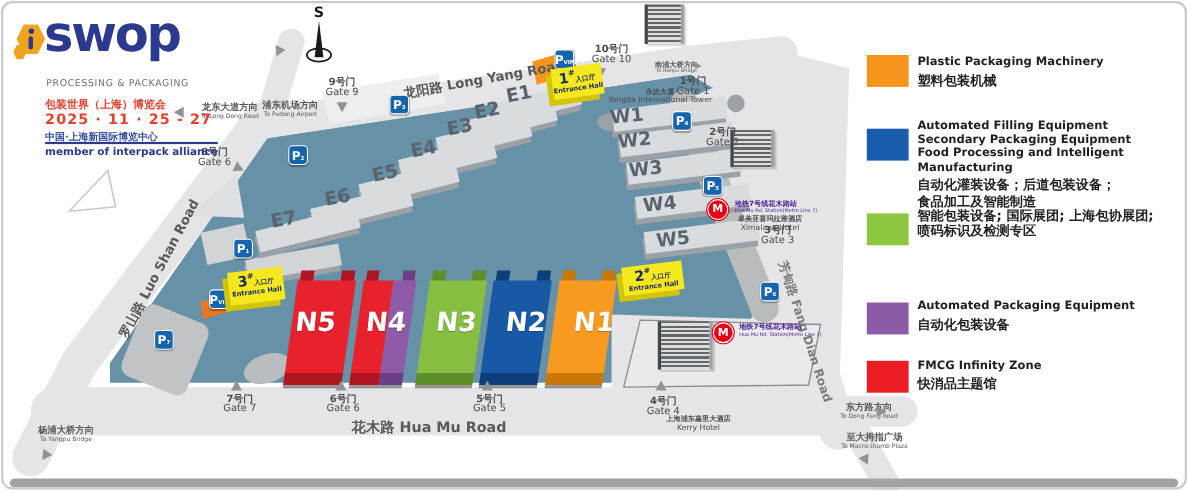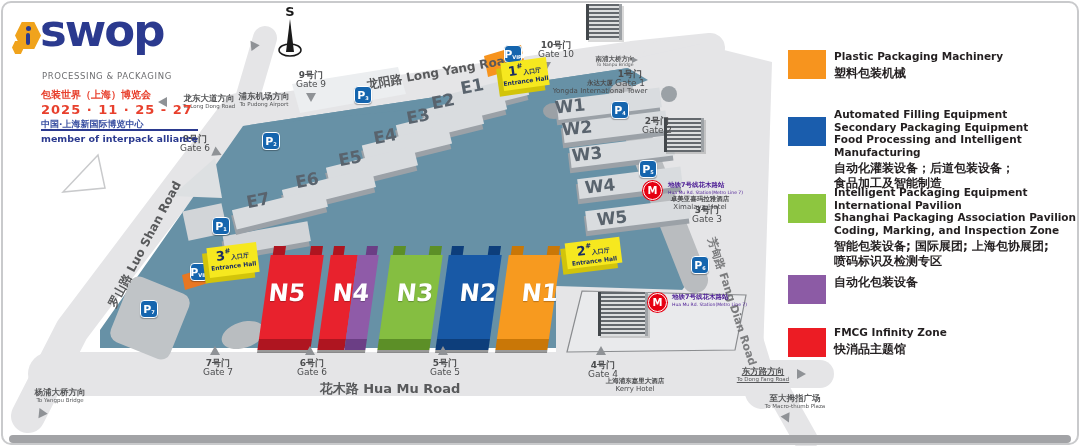--- a/index.html
+++ b/index.html
@@ -427,21 +427,21 @@
       <span class="en">To Nanpu Bridge</span>
     </div>
   <div class="tri tri-right" style="left:632px;top:57px;border-left-width:6px;border-top-width:3.5px;border-bottom-width:3.5px;"></div>
 
   <div class="dir" style="left:18px;top:388px;">
     <span class="cn">杨浦大桥方向</span>
       <span class="en">To Yangpu Bridge</span>
     </div>
   <div class="tri tri-down" style="left:36px;top:410px;transform:rotate(35deg);"></div>
 
-  <div class="dir" style="left:721px;top:367px;text-decoration:underline;">
+  <div class="dir" style="left:748px;top:367px;">
     <span class="cn">东方路方向</span>
       <span class="en">To Dong Fang Road</span>
     </div>
   <div class="tri tri-right" style="left:797px;top:369px;"></div>
 
   <div class="dir" style="left:753px;top:394px;">
     <span class="cn">至大拇指广场</span>
       <span class="en">To Macro-thumb Plaza</span>
     </div>
   <div class="tri tri-down" style="left:782px;top:414px;transform:rotate(-25deg);"></div>
@@ -460,31 +460,28 @@
           <div class="leg-en">Automated Filling Equipment
 Secondary Packaging Equipment
 Food Processing and Intelligent Manufacturing</div>
         <div class="leg-cn">自动化灌装设备；后道包装设备；
 食品加工及智能制造</div>
         </div>
     </div>
     <div class="leg-item leg-2">
       <div class="swatch" style="background: rgb(141, 198, 63);"></div>
       <div class="leg-text">
-          <div class="leg-en">Intelligent Packaging Equipment
-International Pavilion
-Shanghai Packaging Association Pavilion
-Coding, Marking, and Inspection Zone</div>
         <div class="leg-cn">智能包装设备; 国际展团; 上海包协展团;
 喷码标识及检测专区</div>
         </div>
     </div>
     <div class="leg-item leg-3">
       <div class="swatch" style="background: rgb(140, 91, 165);"></div>
       <div class="leg-text">
+          <div class="leg-en">Automated Packaging Equipment</div>
         <div class="leg-cn">自动化包装设备</div>
         </div>
     </div>
     <div class="leg-item leg-4">
       <div class="swatch" style="background: rgb(236, 28, 36);"></div>
       <div class="leg-text">
           <div class="leg-en">FMCG Infinity Zone</div>
         <div class="leg-cn">快消品主题馆</div>
         </div>
     </div>

